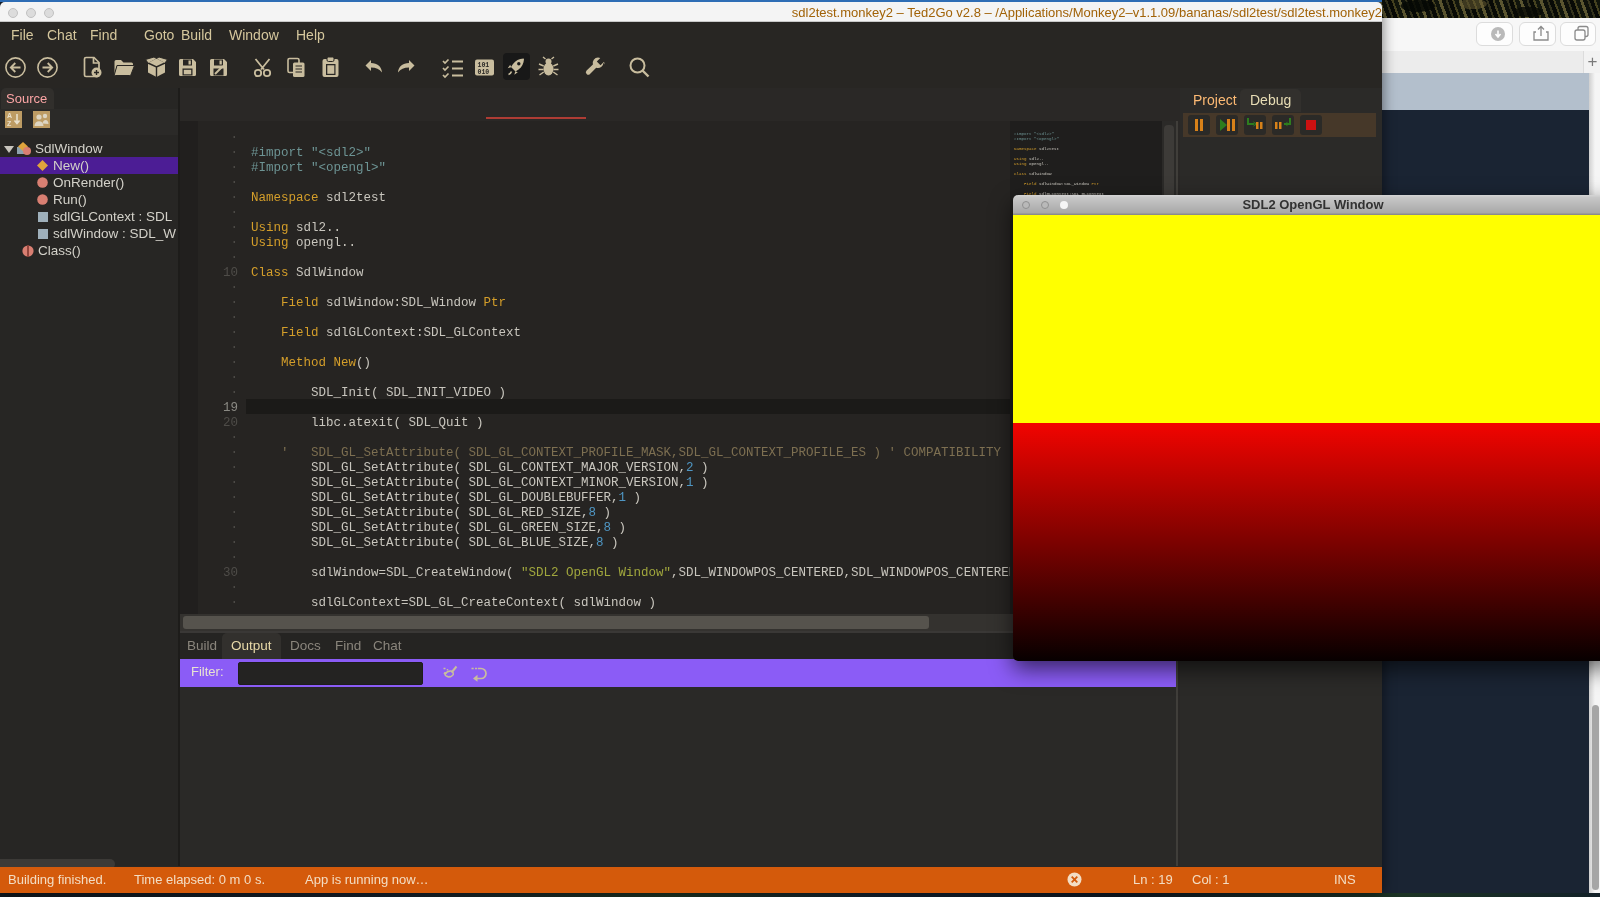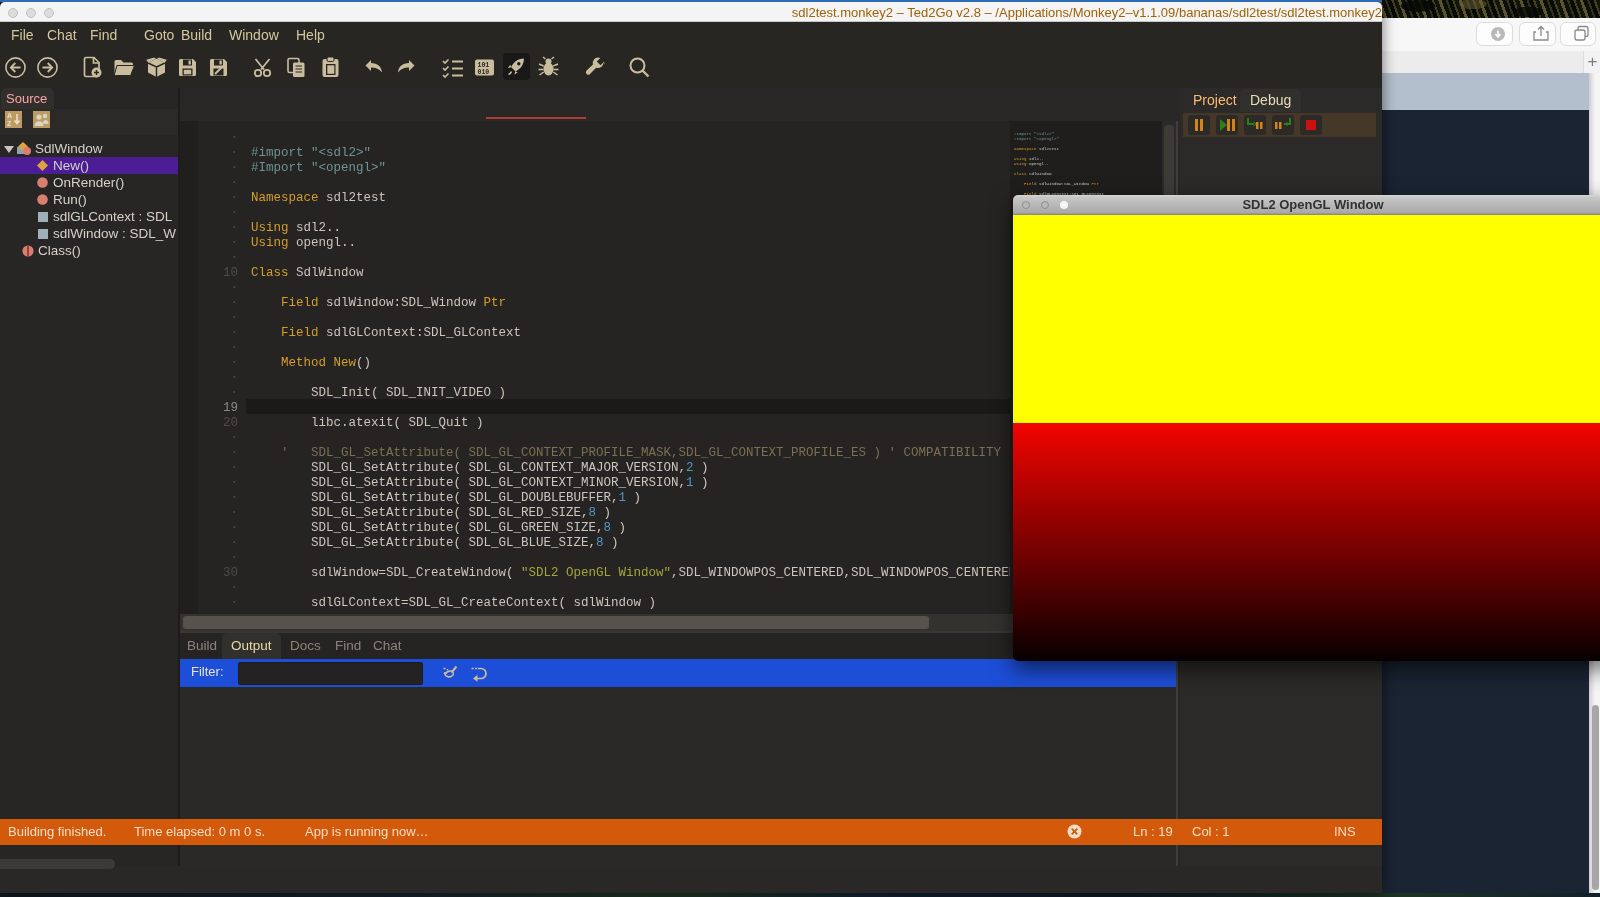--- a/index.html
+++ b/index.html
@@ -57,32 +57,32 @@
 #minicode{position:absolute;left:4px;top:6px;font:12.5px/15px "Liberation Mono",monospace;color:#c9c6be;white-space:pre;transform:scale(0.3333);transform-origin:0 0}
 #vscroll{position:absolute;left:1162px;top:119px;width:14px;height:496px;background:#2b2a28}
 #vthumb{position:absolute;left:2px;top:4px;width:10px;height:120px;background:#3d3b38;border-radius:4px}
 #hscroll{position:absolute;left:180px;top:612px;width:996px;height:17px;background:#34322f}
 #hthumb{position:absolute;left:3px;top:2px;width:746px;height:13px;background:#56534d;border-radius:3px}
 
 #botpanel{position:absolute;left:180px;top:629px;width:996px;height:235px;background:#2a2927}
 #bottabs{position:absolute;left:0;top:2px;width:996px;height:26px;background:#252422}
 .btab{position:absolute;top:0;height:26px;line-height:25px;font-size:13.5px;color:#8a857c;padding:0 9px;white-space:nowrap}
 .btab.active{background:#32302d;border-radius:5px 5px 0 0;color:#e8d9a8}
-#filterrow{position:absolute;left:0;top:28px;width:996px;height:28px;background:#1d4ed8}
+#filterrow{position:absolute;left:0;top:28px;width:996px;height:28px;background:#8b5cf6}
 #filterlbl{position:absolute;left:11px;top:5px;font-size:13px;color:#e8e2d2}
 #filterbox{position:absolute;left:58px;top:3px;width:183px;height:21px;background:#242322;border:1px solid #1e1d1c;border-radius:2px}
 
 #rpanel{position:absolute;left:1180px;top:86px;width:202px;height:778px;background:#2b2a28}
 #rpdivider{position:absolute;left:1176px;top:119px;width:2px;height:745px;background:#403e3a}
 .rtab{position:absolute;top:1px;height:23px;line-height:23px;font-size:14px;padding:0 10px}
 #debugbar{position:absolute;left:3px;top:25px;width:193px;height:24px;background:#463829}
 .dbtn{position:absolute;top:2px;width:22px;height:20px;background:#2b2a27;border-radius:3px}
 .dbtn svg{position:absolute;left:0;top:0}
 
-#statusbar{position:absolute;left:0;top:817px;width:1382px;height:26px;background:#d45a0b;color:#f3ddc4;font-size:13px;line-height:26px}
+#statusbar{position:absolute;left:0;top:865px;width:1382px;height:26px;background:#d45a0b;color:#f3ddc4;font-size:13px;line-height:26px}
 #statusbar .sseg{position:absolute;top:0}
 
 #sdlwin{position:absolute;left:1013px;top:195px;width:600px;height:466px;border-radius:5px;box-shadow:0 8px 22px rgba(0,0,0,.6);}
 #sdltitle{position:absolute;left:0;top:0;width:100%;height:20px;background:linear-gradient(#d2d2d2 1px,#c8c8c8 2px,#a8a8a8 18px,#8e8e8e 19px,#888 20px);border-radius:5px 5px 0 0}
 #sdltitle .t{position:absolute;left:0;top:2px;width:100%;text-align:center;font-size:13px;font-weight:bold;color:#323232}
 .stl{position:absolute;top:5.5px;width:8px;height:8px;border-radius:50%}
 #sdlyellow{position:absolute;left:0;top:20px;width:100%;height:208px;background:#ffff00}
 #sdlred{position:absolute;left:0;top:228px;width:100%;height:238px;background:linear-gradient(#f20400,#070000);border-radius:0 0 5px 5px}
 </style>
 </head>

